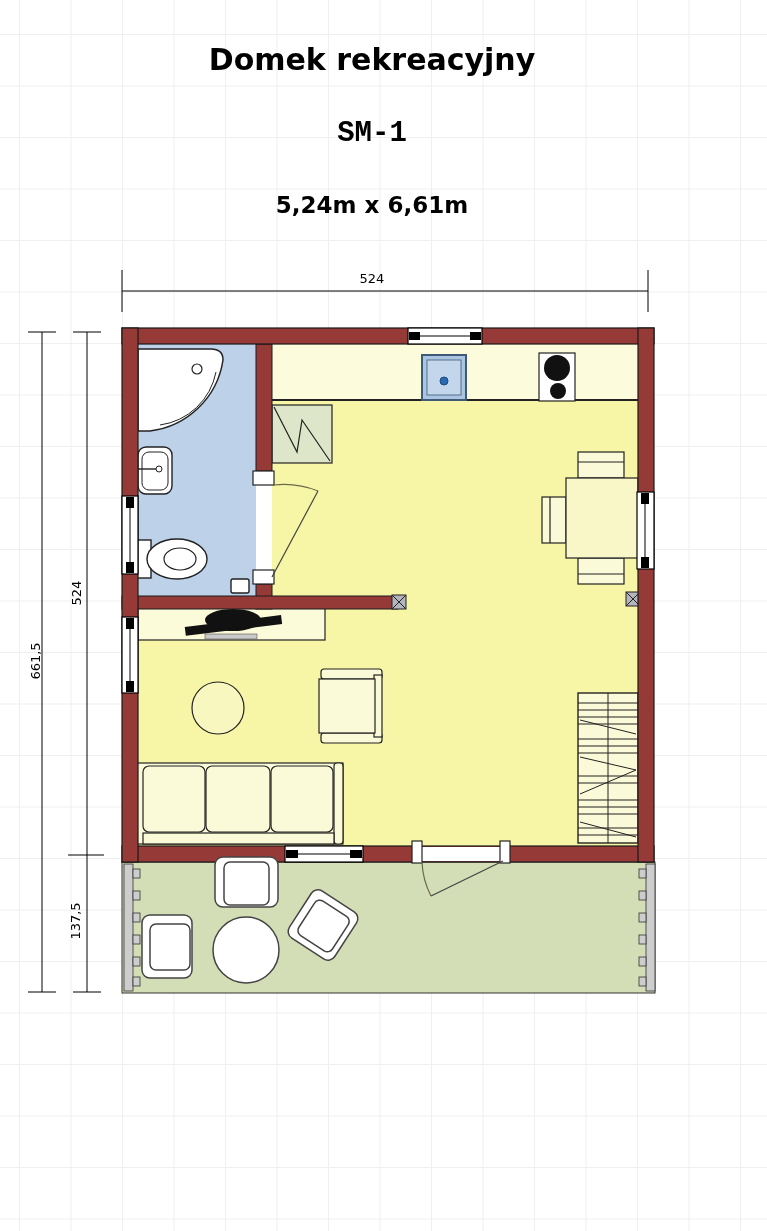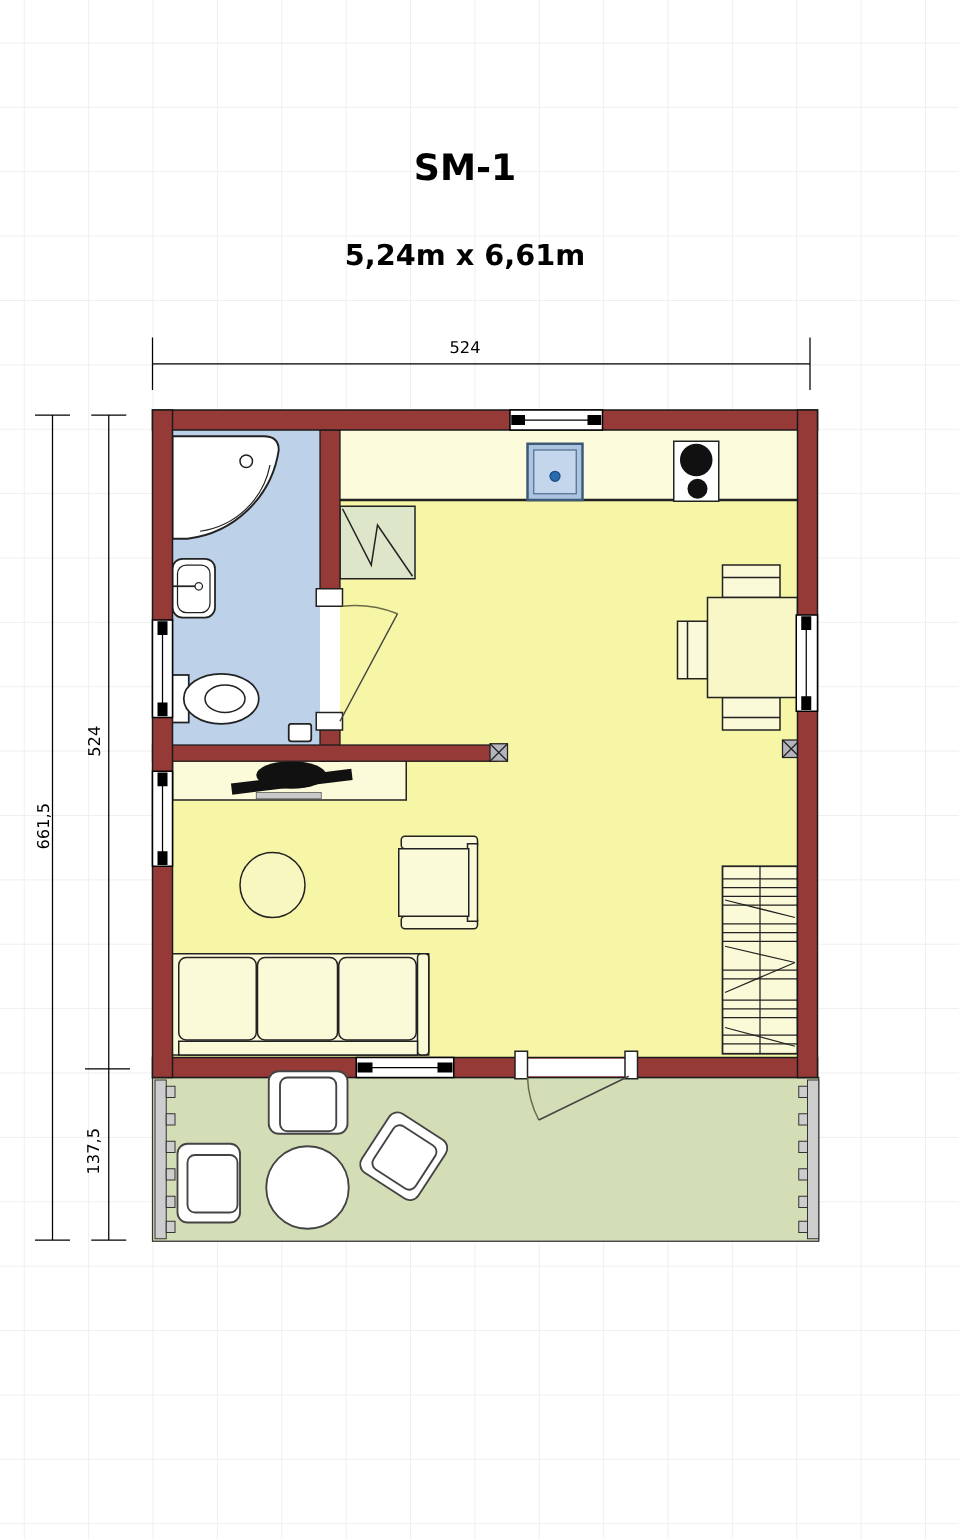--- a/index.html
+++ b/index.html
@@ -17,31 +17,32 @@
   .canvas{
     position:relative;width:767px;height:1231px;overflow:hidden;background:#fff;
     background-image:
       linear-gradient(to right,#efefef 1px,transparent 1px),
       linear-gradient(to bottom,#efefef 1px,transparent 1px);
     background-size:51.5px 51.5px;
     background-position:19px 34px;
   }
   .title-block{position:absolute;left:0;width:744px;text-align:center;color:#000;font-weight:bold;}
   .t1{top:42px;font-size:30px;}
-  .t2{top:117px;font-size:29px;}
+  .t2{top:117px;font-size:29px;font-family:Liberation Mono, monospace;}
   .t3{top:192px;font-size:23px;}
   .dim-label{position:absolute;font-size:13px;color:#000;text-align:center;}
   .dim-vert{transform:rotate(-90deg);transform-origin:center center;width:56px;height:16px;line-height:16px;}
   svg{position:absolute;left:0;top:0;}
 </style>
 </head>
 <body>
 
 <div class="canvas">
 
+  <div class="title-block t1">Domek rekreacyjny</div>
   <div class="title-block t2">SM-1</div>
   <div class="title-block t3">5,24m x 6,61m</div>
 
   <div class="dim-label" style="left:340px;top:271px;width:64px;">524</div>
   <div class="dim-label dim-vert" style="left:8px;top:653px;">661,5</div>
   <div class="dim-label dim-vert" style="left:49px;top:585px;">524</div>
   <div class="dim-label dim-vert" style="left:48px;top:913px;">137,5</div>
 
   <svg width="767" height="1231" viewBox="0 0 767 1231">
 

